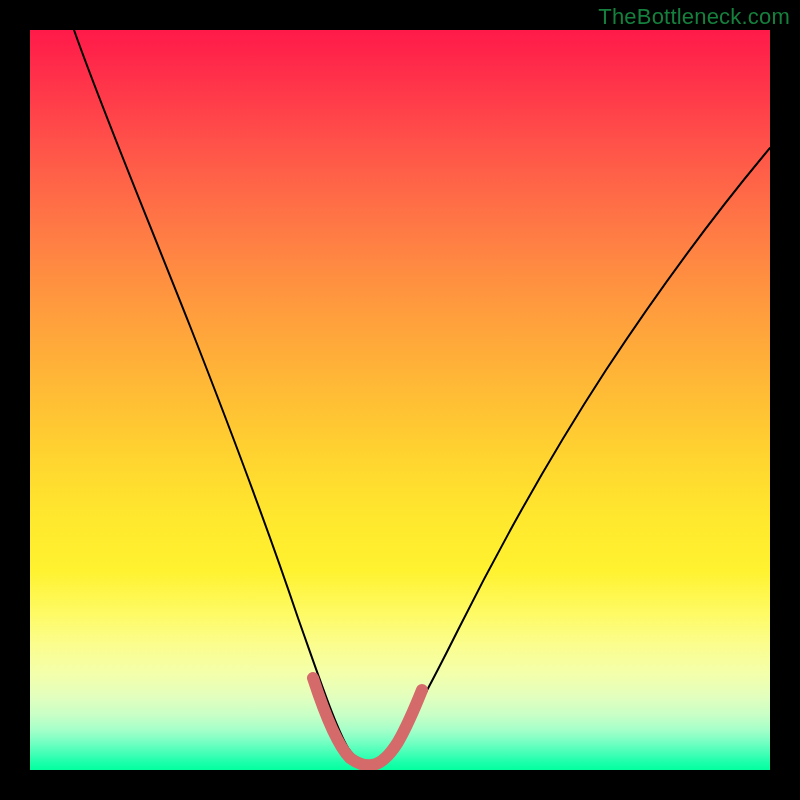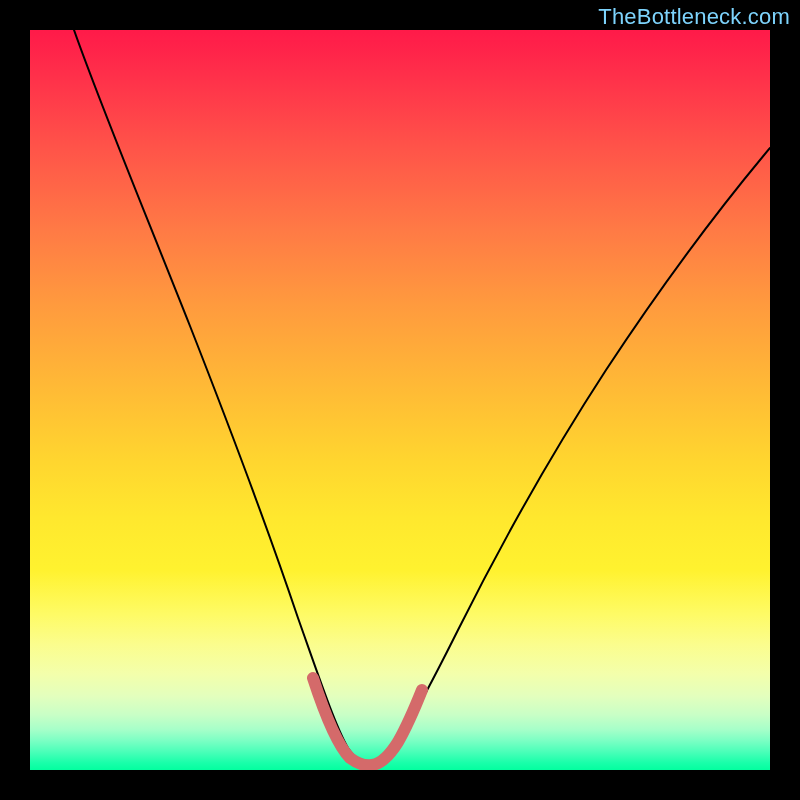--- a/index.html
+++ b/index.html
@@ -53,21 +53,21 @@
       #7cffc4 96%,
       #4cffb9 97.5%,
       #1affaa 99%,
       #03ff9f 100%
     );
   }
   .watermark {
     position: absolute;
     top: 4px;
     right: 10px;
-    color: #7dd3fc;
+    color: #15803d;
     font-size: 22px;
     letter-spacing: 0.2px;
     user-select: none;
   }
   svg.curve {
     position: absolute;
     top: 0;
     left: 0;
     width: 100%;
     height: 100%;

